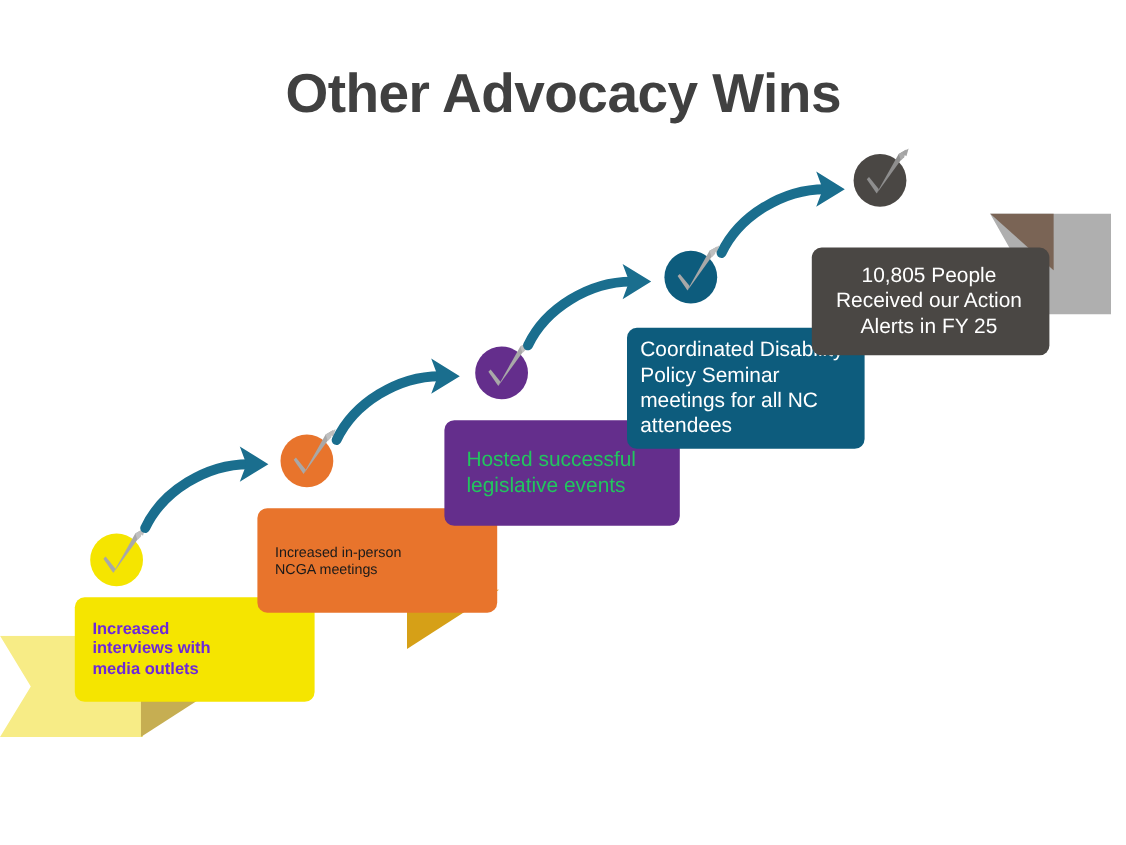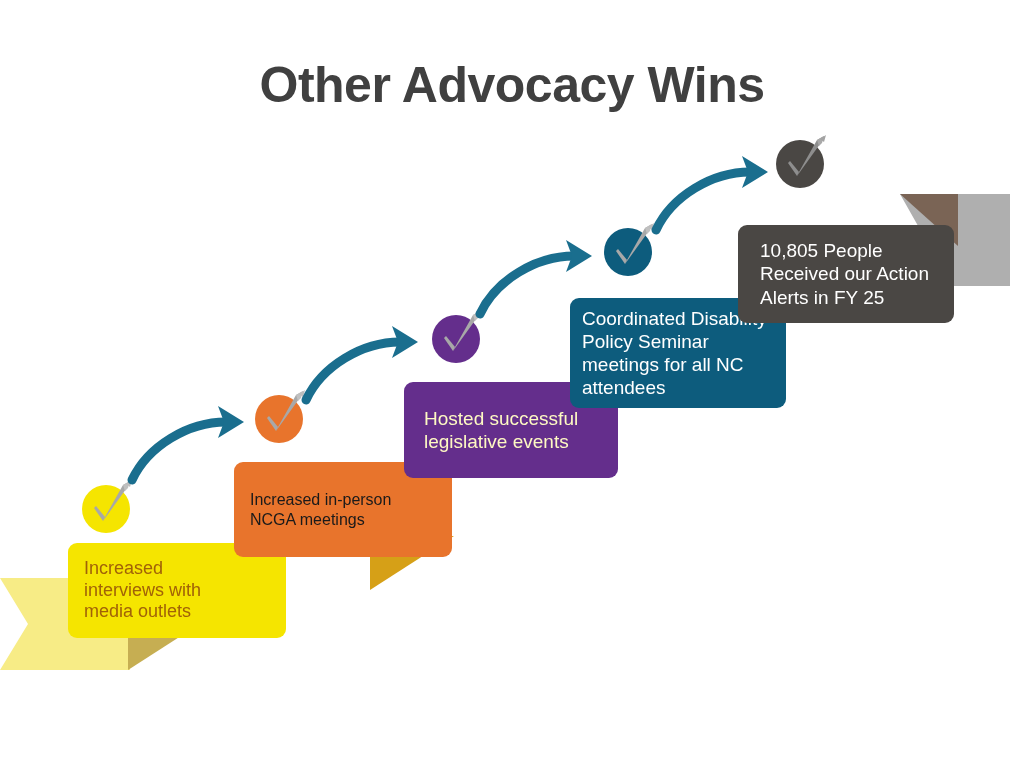--- a/index.html
+++ b/index.html
@@ -83,21 +83,21 @@
   <div class="step">
 
     <svg class="ribbon" style="left:0px; top:578px;" width="130" height="92" viewBox="0 0 130 92">
       <polygon id="rib1" points="0,0 130,0 130,92 0,92 28,46" fill="#F7EC86"></polygon>
     </svg>
 
     <svg class="shadow-tri" style="left:128px; top:616px;" width="84" height="54" viewBox="0 0 84 54">
       <polygon id="sh1" points="0,0 84,0 0,54" fill="#C6AE52"></polygon>
     </svg>
     <div class="card" style="left:68px; top:543px; width:218px; height:95px; background:#F5E500; padding-left:16px;">
-      <div class="card-text" style="color:#a16207; font-size:18px;">Increased
+      <div class="card-text" style="color:#6d28d9; font-size:15px;font-weight:bold;">Increased
 interviews with
 media outlets</div>
     </div>
 
     <div class="check-badge" style="left:78px; top:475px;">
       <svg width="62" height="62" viewBox="0 0 62 62">
         <circle cx="28" cy="34" r="24" fill="#F5E500"></circle>
         <g>
           <path d="M16 33 L18 31 L27 42 L25 46 Z" fill="#A8A8A8"></path>
           <path d="M25 46 L27 42 L45 10 L52 6 L48 14 Z" fill="#A8A8A8"></path>
@@ -110,21 +110,21 @@
 
   <div class="step">
     <svg class="shadow-tri" style="left:370px; top:536px;" width="84" height="54" viewBox="0 0 84 54">
       <polygon points="0,0 84,0 0,54" fill="#D6A017"></polygon>
     </svg>
 
     <svg class="shadow-tri" style="left:406px; top:463px;" width="50" height="58" viewBox="0 0 50 58">
       <polygon points="0,0 50,0 0,58" fill="#AB5440"></polygon>
     </svg>
     <div class="card" style="left:234px; top:462px; width:218px; height:95px; background:#E8742C; padding-left:16px;">
-      <div class="card-text" style="color:#1A1A1A; font-size:16px;">Increased in-person
+      <div class="card-text" style="color:#1A1A1A; font-size:13px;">Increased in-person
 NCGA meetings</div>
     </div>
     <div class="check-badge" style="left:251px; top:385px;">
       <svg width="62" height="62" viewBox="0 0 62 62">
         <circle cx="28" cy="34" r="24" fill="#E8742C"></circle>
         <g>
           <path d="M16 33 L18 31 L27 42 L25 46 Z" fill="#A8A8A8"></path>
           <path d="M25 46 L27 42 L45 10 L52 6 L48 14 Z" fill="#A8A8A8"></path>
           <path d="M45 10 L52 6 L50 13 L47 16 Z" fill="#C0C0C0"></path>
           <path d="M48 9 L54 5 L52 12 Z" fill="#BDBDBD"></path>
@@ -132,21 +132,21 @@
       </svg>
     </div>
   </div>
 
   <div class="step">
 
     <svg class="shadow-tri" style="left:572px; top:382px;" width="48" height="58" viewBox="0 0 48 58">
       <polygon points="0,0 48,0 0,58" fill="#3B3F7A"></polygon>
     </svg>
     <div class="card" style="left:404px; top:382px; width:214px; height:96px; background:#642E8C; padding-left:20px;">
-        <div class="card-text" style="color:#fef9c3; font-size:19px;">Hosted successful
+        <div class="card-text" style="color:#22c55e; font-size:19px;">Hosted successful
 legislative events</div>
     </div>
     <div class="check-badge" style="left:428px; top:305px;">
       <svg width="62" height="62" viewBox="0 0 62 62">
         <circle cx="28" cy="34" r="24" fill="#642E8C"></circle>
         <g>
           <path d="M16 33 L18 31 L27 42 L25 46 Z" fill="#A8A8A8"></path>
           <path d="M25 46 L27 42 L45 10 L52 6 L48 14 Z" fill="#A8A8A8"></path>
           <path d="M45 10 L52 6 L50 13 L47 16 Z" fill="#C0C0C0"></path>
           <path d="M48 9 L54 5 L52 12 Z" fill="#BDBDBD"></path>
@@ -178,21 +178,21 @@
   <div class="step">
 
     <svg class="ribbon" style="left:900px; top:194px;" width="110" height="92" viewBox="0 0 110 92">
       <polygon points="0,0 110,0 110,92 0,92 26,46" fill="#AFAFAF"></polygon>
     </svg>
 
     <svg class="shadow-tri" style="left:900px; top:194px;" width="58" height="52" viewBox="0 0 58 52">
       <polygon points="0,0 58,0 58,52" fill="#7A6455"></polygon>
     </svg>
     <div class="card" style="left:738px; top:225px; width:216px; height:98px; background:#4A4744; padding-left:22px;">
-      <div class="card-text" style="color:#FFFFFF; font-size:19px;">10,805 People
+      <div class="card-text" style="color:#FFFFFF; font-size:19px;text-align:center;">10,805 People
 Received our Action
 Alerts in FY 25</div>
     </div>
     <div class="check-badge" style="left:772px; top:130px;">
       <svg width="62" height="62" viewBox="0 0 62 62">
         <circle cx="28" cy="34" r="24" fill="#4A4744"></circle>
         <g>
           <path d="M16 33 L18 31 L27 42 L25 46 Z" fill="#8E8E8E"></path>
           <path d="M25 46 L27 42 L45 10 L52 6 L48 14 Z" fill="#8E8E8E"></path>
           <path d="M45 10 L52 6 L50 13 L47 16 Z" fill="#A9A9A9"></path>

